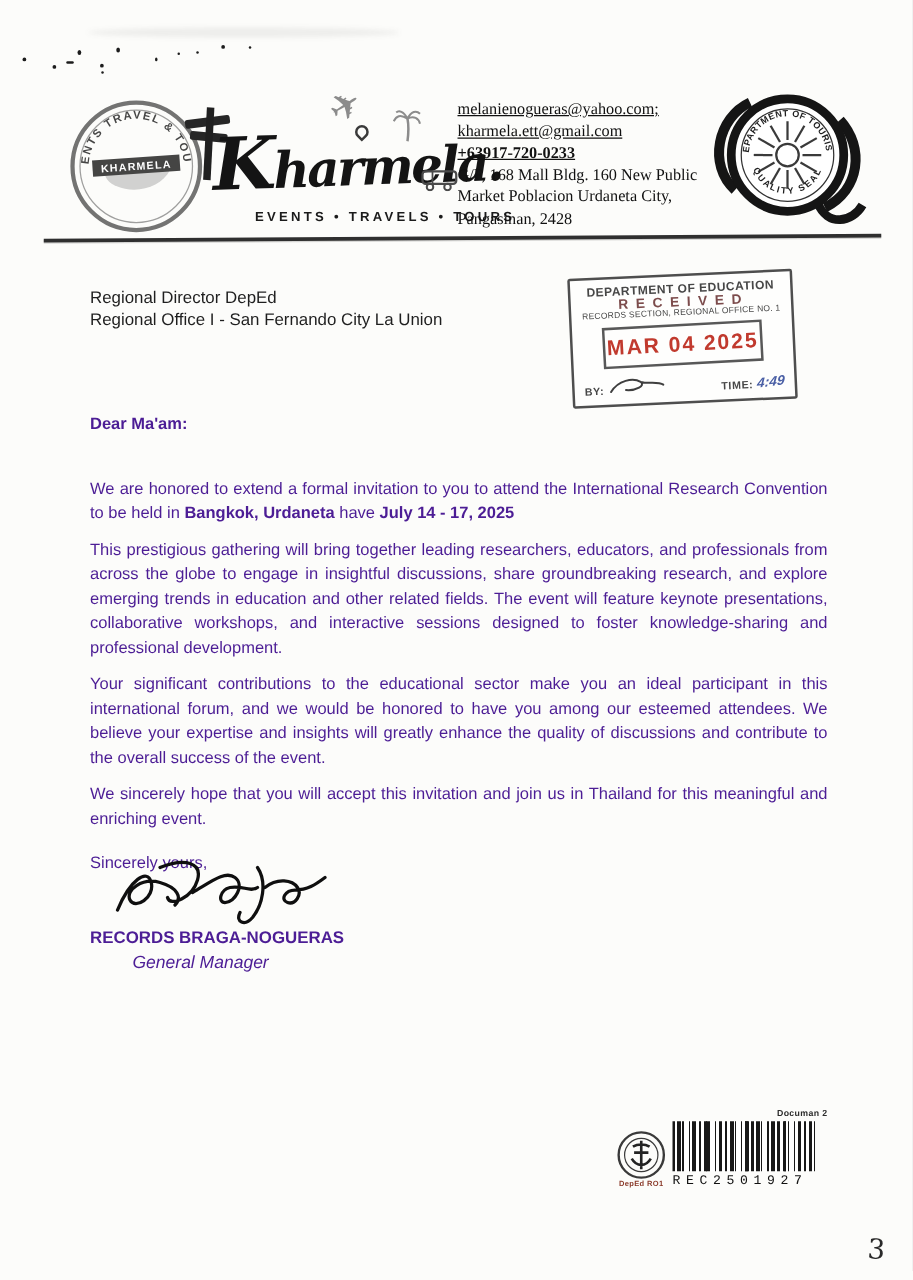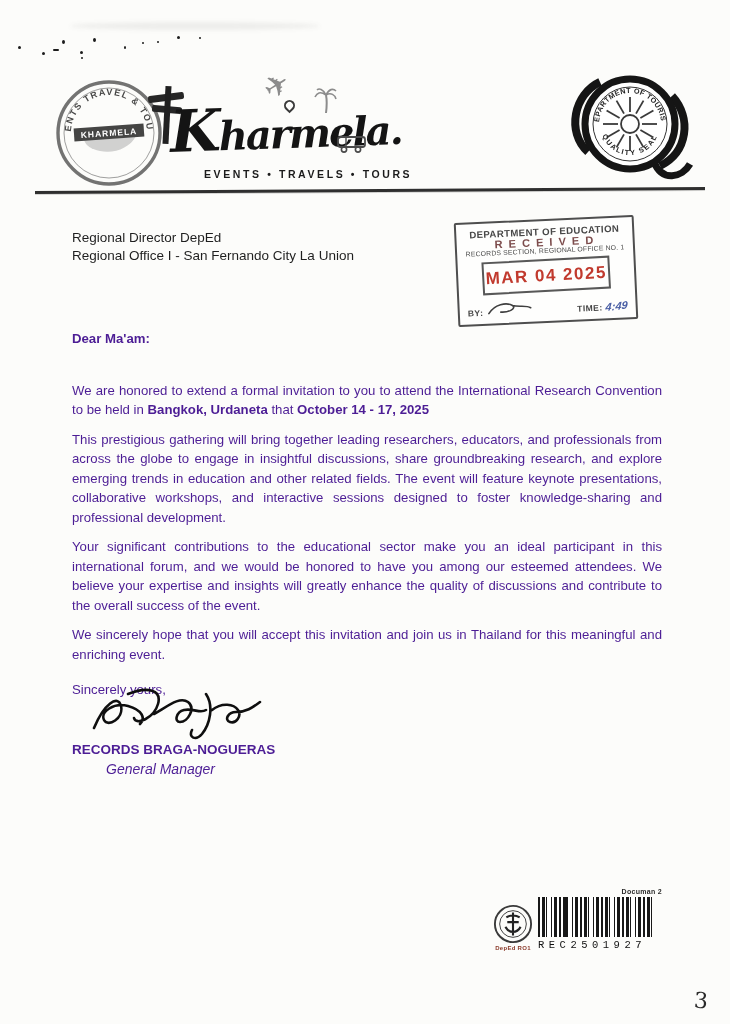--- a/index.html
+++ b/index.html
@@ -157,20 +157,28 @@
     </svg>
     <svg class="van" width="32" height="19" viewBox="0 0 32 19">
       <rect x="2" y="3" width="27" height="10" rx="2.5" fill="none" stroke="#4a4a4a" stroke-width="1.8"></rect>
       <line x1="10" y1="3" x2="10" y2="13" stroke="#4a4a4a" stroke-width="1.4"></line>
       <circle cx="8" cy="15.5" r="2.6" fill="none" stroke="#4a4a4a" stroke-width="1.6"></circle>
       <circle cx="22" cy="15.5" r="2.6" fill="none" stroke="#4a4a4a" stroke-width="1.6"></circle>
     </svg>
     <div class="brand-tagline">EVENTS • TRAVELS • TOURS</div>
   </div>
 
+  <div class="contact">
+    <div class="u">melanienogueras@yahoo.com;</div>
+    <div class="u">kharmela.ett@gmail.com</div>
+    <div class="phone">+63917-720-0233</div>
+    <div>G/F, 168 Mall Bldg. 160 New Public</div>
+    <div>Market Poblacion Urdaneta City,</div>
+    <div>Pangasinan, 2428</div>
+  </div>
 
   <svg class="seal-right" width="132" height="124" viewBox="0 0 132 124">
     <path d="M36,14 C10,26 2,64 24,84" stroke="#151515" stroke-width="8" fill="none"></path>
     <path d="M108,28 C128,50 124,84 96,98" stroke="#151515" stroke-width="8" fill="none"></path>
     <path d="M90,94 C98,114 118,110 126,96" stroke="#151515" stroke-width="7" fill="none"></path>
     <circle cx="66" cy="56" r="45" fill="#ffffff" stroke="#151515" stroke-width="7"></circle>
     <circle cx="66" cy="56" r="37" fill="none" stroke="#333333" stroke-width="1"></circle>
     <g stroke="#3a3a3a" stroke-width="1.8">
       <line x1="78" y1="56" x2="93" y2="56"></line>
         <line x1="76.4" y1="62" x2="89.4" y2="69.5"></line>
@@ -217,21 +225,21 @@
       </div>
       <div class="time-wrap">
         <span class="lbl">TIME:</span>
         <span class="time-val">4:49</span>
       </div>
     </div>
   </div>
 
   <div class="body">
     <div class="salutation">Dear Ma'am:</div>
-    <p><span>We are honored to extend a formal invitation to you to attend the International Research Convention to be held in </span><b>Bangkok, Urdaneta</b><span> that </span><b>October 14 - 17, 2025</b></p>
+    <p><span>We are honored to extend a formal invitation to you to attend the International Research Convention to be held in </span><b>Bangkok, Urdaneta</b><span> have </span><b>July 14 - 17, 2025</b></p>
     <p>This prestigious gathering will bring together leading researchers, educators, and professionals from across the globe to engage in insightful discussions, share groundbreaking research, and explore emerging trends in education and other related fields. The event will feature keynote presentations, collaborative workshops, and interactive sessions designed to foster knowledge-sharing and professional development.</p>
     <p>Your significant contributions to the educational sector make you an ideal participant in this international forum, and we would be honored to have you among our esteemed attendees. We believe your expertise and insights will greatly enhance the quality of discussions and contribute to the overall success of the event.</p>
     <p class="last">We sincerely hope that you will accept this invitation and join us in Thailand for this meaningful and enriching event.</p>
 
     <div class="closing">
       <div>Sincerely yours,</div>
       <svg class="signature-svg" width="185" height="58" viewBox="0 0 185 58">
         <path d="M6,42 C16,18 30,8 33,20 C36,32 20,42 16,34 C12,26 26,16 40,20 C54,24 58,32 52,38 M40,8 C60,0 74,4 70,18 C66,32 48,40 46,32 M66,28 C80,20 92,10 100,16 C108,22 100,36 92,36 C86,36 88,26 96,24 C106,22 112,28 118,24 M118,8 C126,20 122,38 114,48 C108,55 100,52 104,44 M124,24 C134,16 146,18 150,24 C154,30 148,38 142,36 C136,34 140,26 148,26 C158,26 164,22 172,16" stroke="#0f0f0f" stroke-width="2.6" fill="none" stroke-linecap="round"></path>
       </svg>
       <div class="signer-name">RECORDS BRAGA-NOGUERAS</div>

